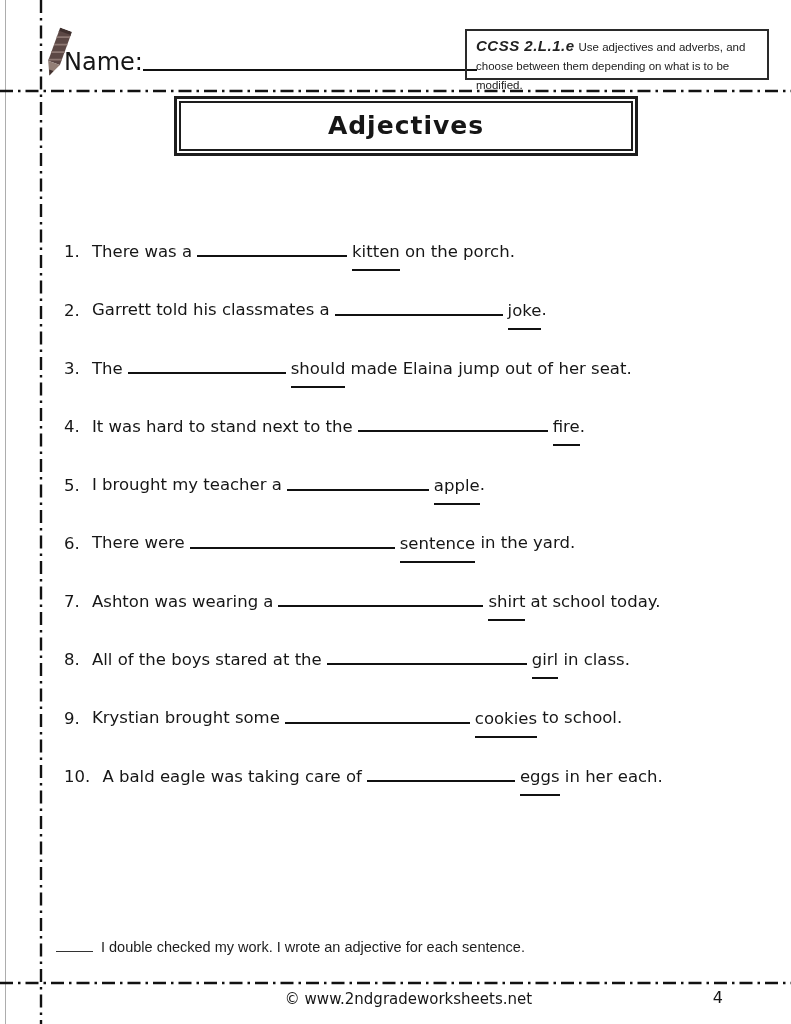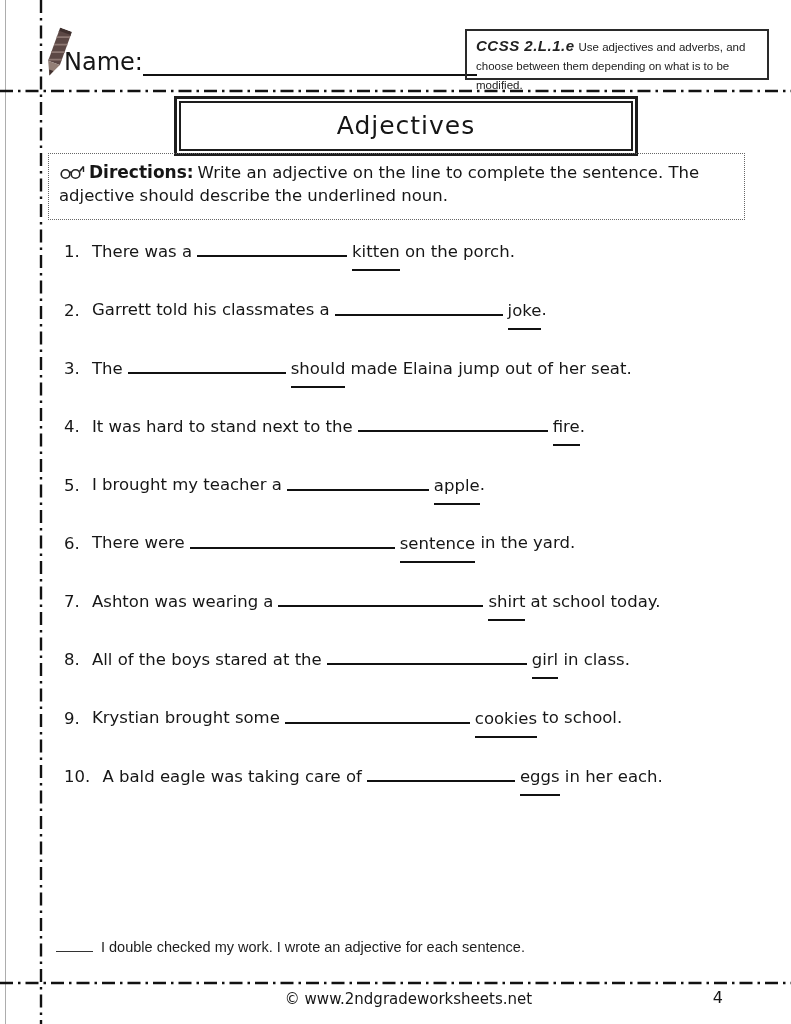--- a/index.html
+++ b/index.html
@@ -6,38 +6,38 @@
   .page {
     position:relative; width:791px; height:1024px; margin:0 auto;
     background:#ffffff; overflow:hidden;
     font-family:"DejaVu Sans", sans-serif; color:#161616;
   }
   .edge-line { position:absolute; left:5px; top:0; width:1px; height:100%; background:#adadad; }
   .borders-svg { position:absolute; left:0; top:0; pointer-events:none; }
 
   
   .pencil { position:absolute; left:44px; top:28px; width:26px; height:50px; transform:rotate(20deg); }
-  .name-row { position:absolute; left:64px; top:48px; display:flex; align-items:flex-end; }
+  .name-row { position:absolute; left:64px; top:48px; display:flex; align-items:center; }
   .name-label { font-size:24px; }
   .name-blank { display:inline-block; width:334px; border-bottom:2px solid #111; height:1.05em; }
   .ccss-box {
     position:absolute; left:465px; top:29px; width:304px; height:51px;
     border:2px solid #2a2a2a; box-sizing:border-box; padding:5px 8px 4px 9px;
     font-family:"Liberation Sans", sans-serif; font-size:11.5px; line-height:19px; color:#222;
   }
   .ccss-code { font-size:15px; font-weight:bold; font-style:italic; letter-spacing:.5px; margin-right:4px; }
 
   
   .title-box-outer {
     position:absolute; left:174px; top:96px; width:464px;
     border:3px solid #1d1d1d; padding:2px; box-sizing:border-box;
   }
   .title-box-inner {
     border:2px solid #1d1d1d; text-align:center;
-    font-size:25px; font-weight:normal; letter-spacing:1px; padding:8px 0 9px 0;
+    font-size:25px; font-weight:bold; letter-spacing:1px; padding:8px 0 9px 0;
   }
 
   
   .directions-box {
     position:absolute; left:48px; top:153px; width:697px; box-sizing:border-box;
     border:1.5px dotted #666; padding:7px 10px 12px 10px;
     font-size:16.5px; line-height:23px;
   }
   .directions-label { font-weight:bold; font-size:17px; margin:0 4px 0 4px; }
   .glasses { vertical-align:-2px; }
@@ -85,29 +85,20 @@
   </div>
 
   <div class="ccss-box">
     <span class="ccss-code">CCSS 2.L.1.e</span><span>Use adjectives and adverbs, and choose between them depending on what is to be modified.</span>
   </div>
 
   <div class="title-box-outer">
     <div class="title-box-inner">Adjectives</div>
   </div>
 
-  <div class="directions-box">
-    <svg class="glasses" width="26" height="16" viewBox="0 0 26 16">
-      <circle cx="6.5" cy="10" r="4.3" fill="none" stroke="#222" stroke-width="1.6"></circle>
-      <circle cx="16.5" cy="10" r="4.3" fill="none" stroke="#222" stroke-width="1.6"></circle>
-      <path d="M10.8 8.6 Q 11.5 7.4 12.3 8.6" fill="none" stroke="#222" stroke-width="1.5"></path>
-      <line x1="20.6" y1="7.5" x2="24.5" y2="2.5" stroke="#222" stroke-width="1.6"></line>
-      <line x1="24.5" y1="2.5" x2="24.5" y2="8" stroke="#222" stroke-width="1.4"></line>
-    </svg><span class="directions-label">Directions:</span><span class="directions-text">Write an adjective on the line to complete the sentence.  The adjective should describe the underlined noun.</span>
-  </div>
 
   <div class="sentences">
     <div class="sentence">
       <span class="s-num">1.</span><span class="s-pre"> There was a</span><span class="s-blank" style="width: 150px;"></span><span class="s-noun">kitten</span><span class="s-post"> on the porch.</span>
     </div>
 
     <div class="sentence">
       <span class="s-num">2.</span><span class="s-pre"> Garrett told his classmates a</span><span class="s-blank" style="width: 168px;"></span><span class="s-noun">joke</span><span class="s-post">.</span>
     </div>
 

